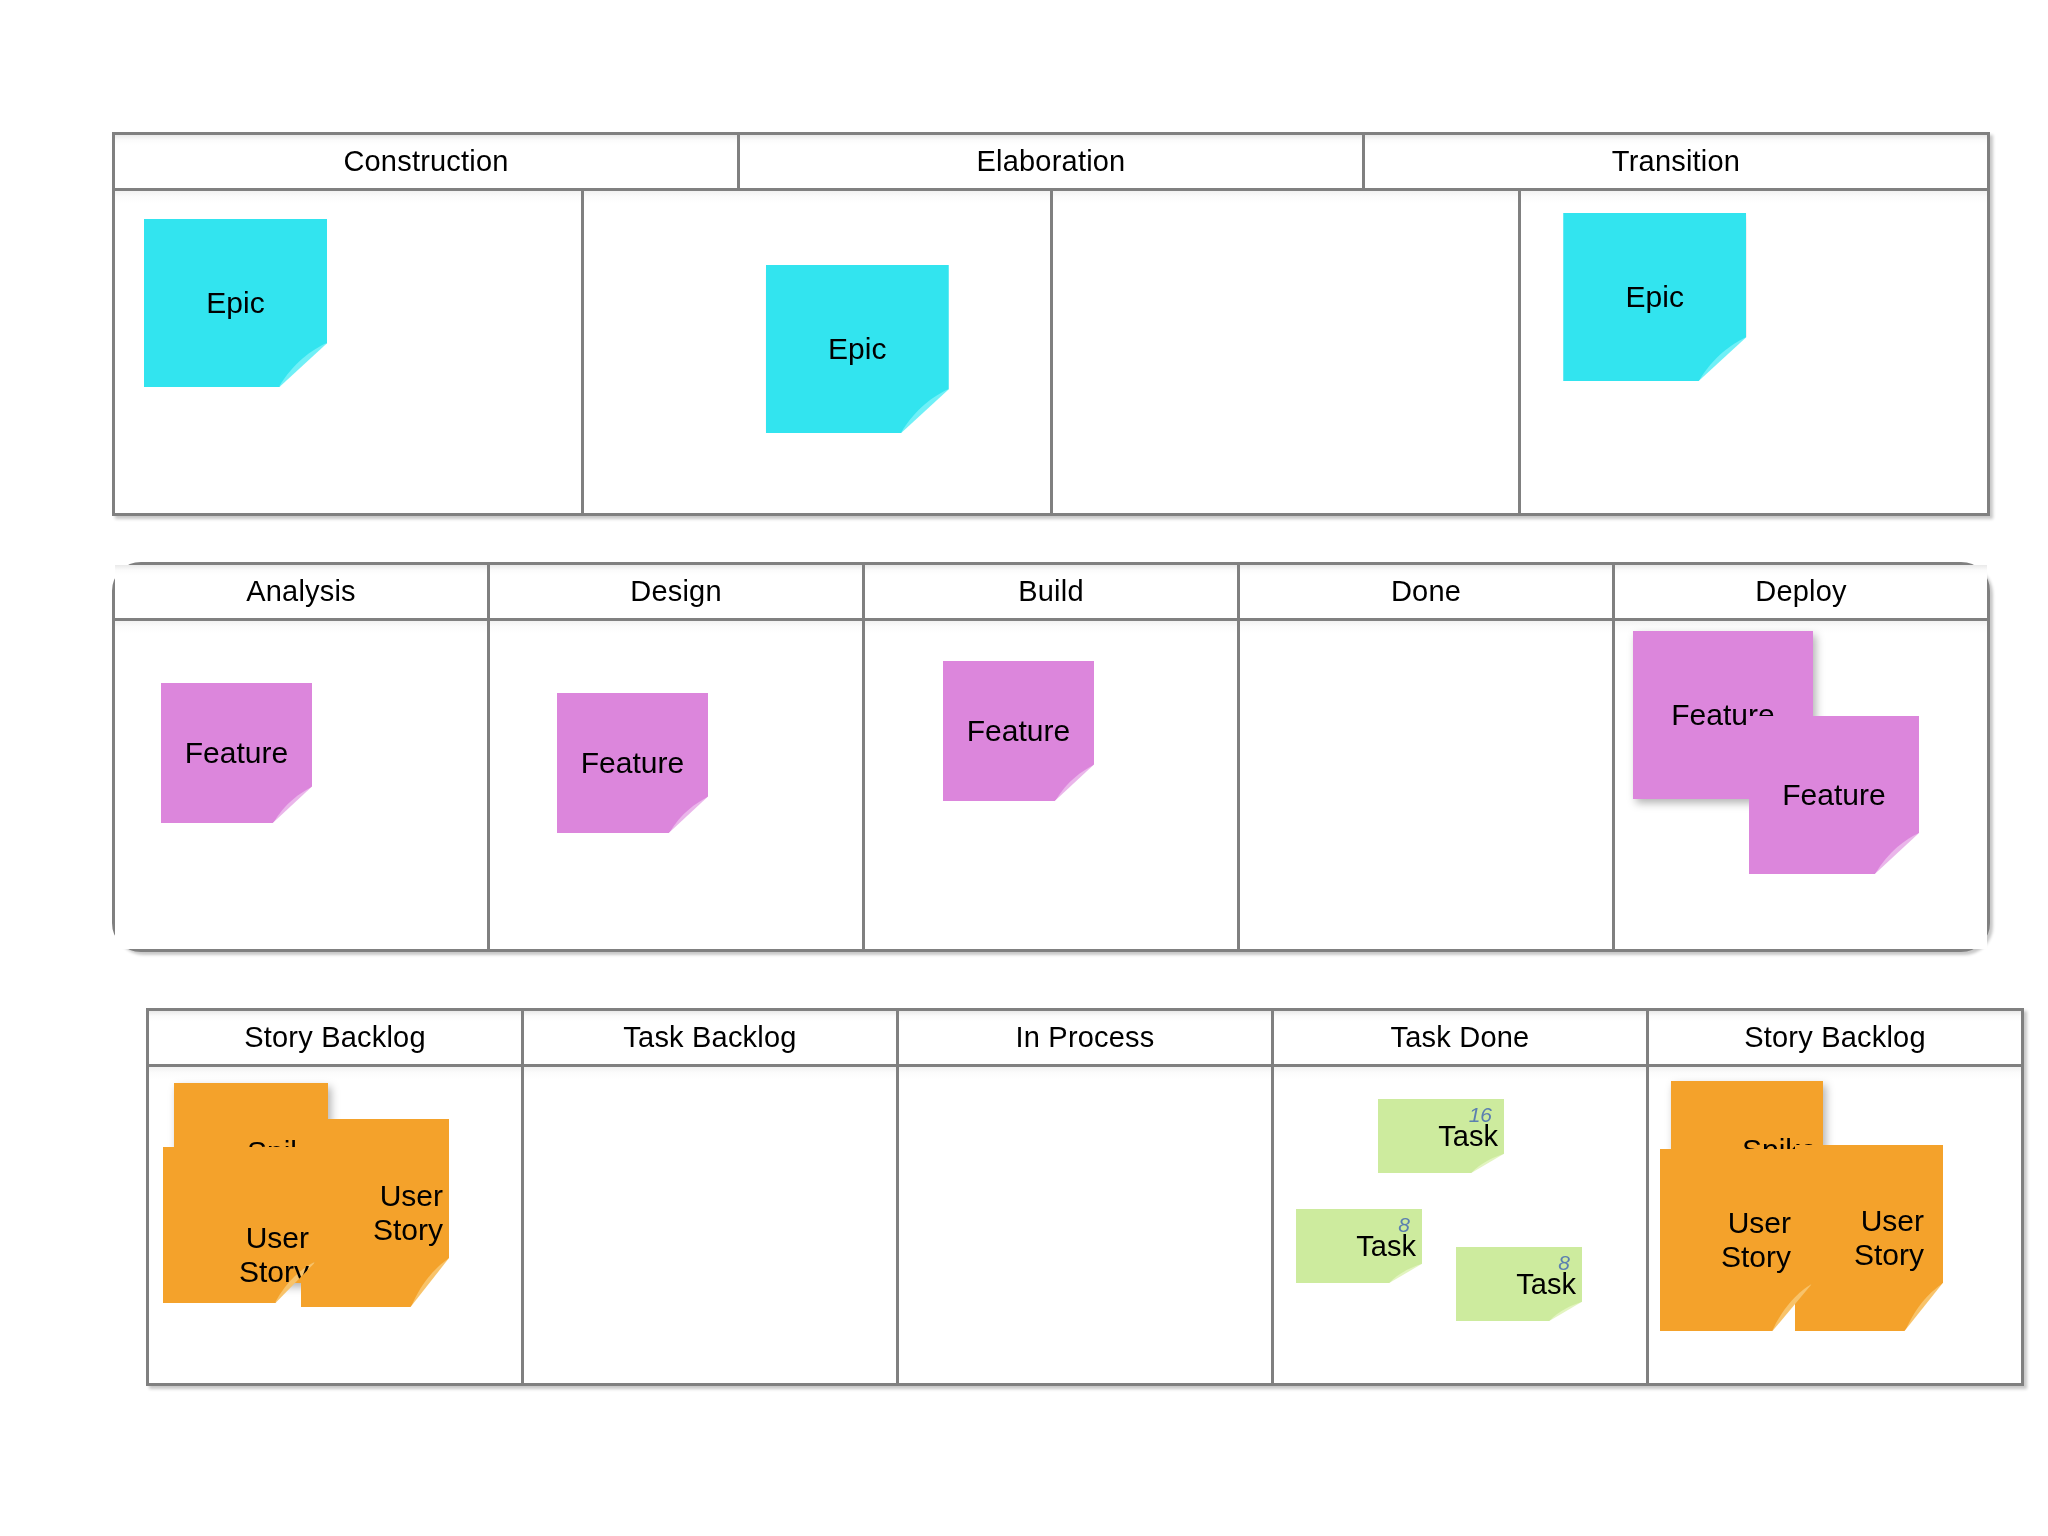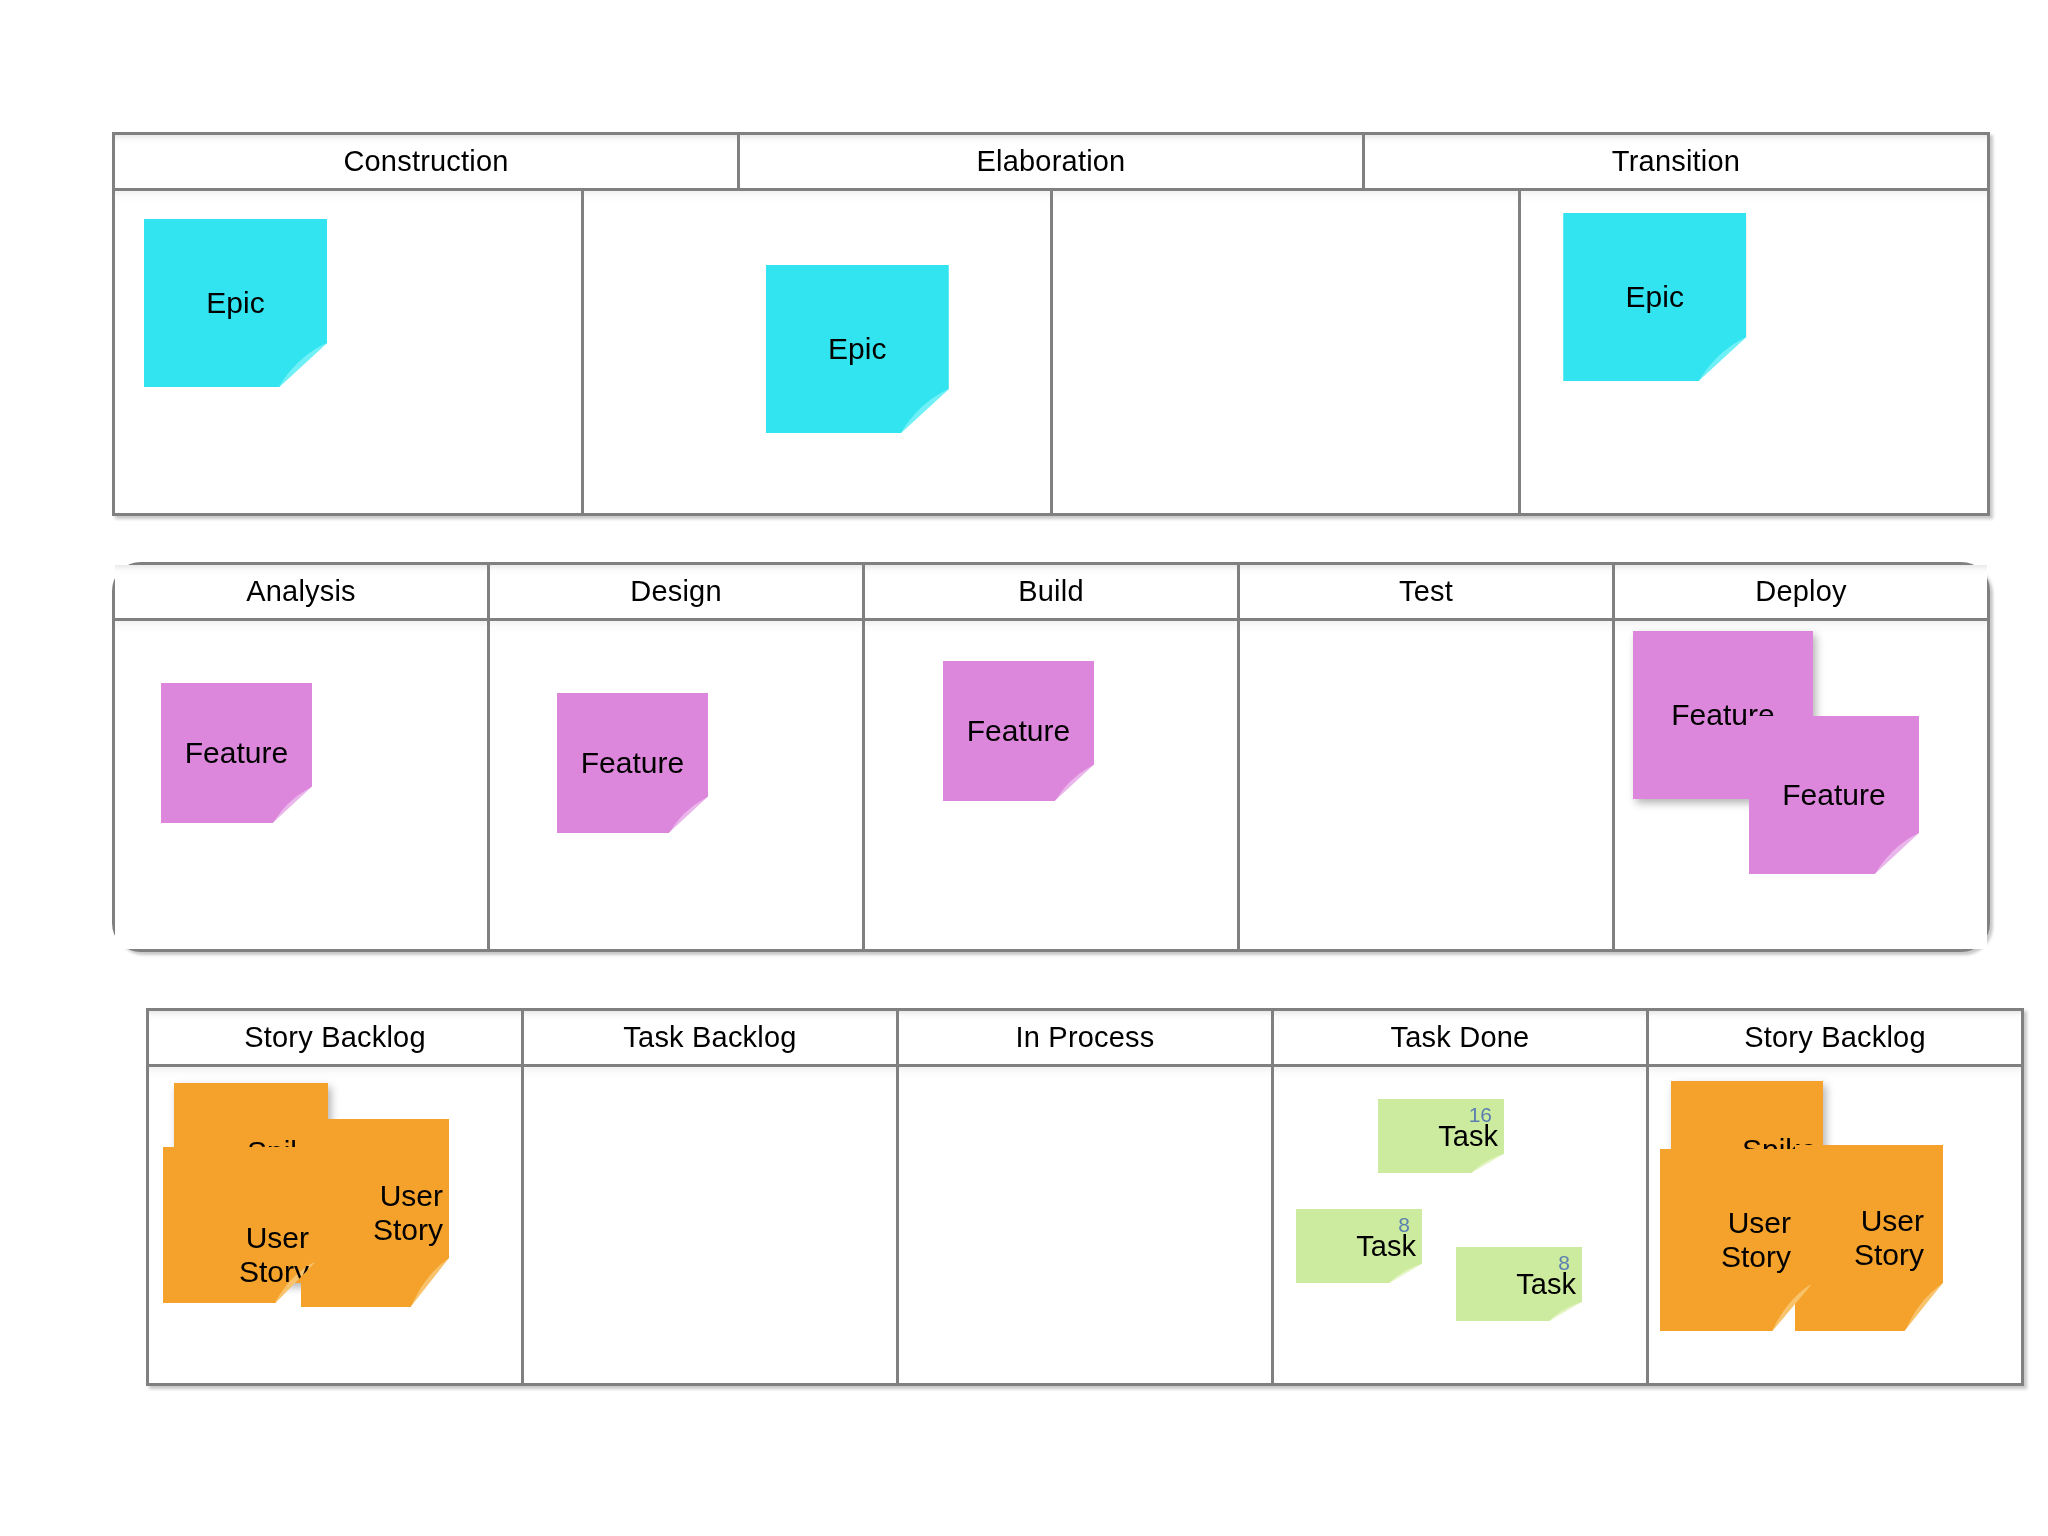--- a/index.html
+++ b/index.html
@@ -85,20 +85,21 @@
   .note.orange .label{font-size:30px;}
   .note.green .label{font-size:29px;}
 
   
   .badge{
     position:absolute;
     top:4px;right:12px;
     font-size:21px;
     color:#5B7FB0;
     z-index:4;
+    font-style:italic;
   }
   .note.green .label{
     position:absolute;
     left:0;right:0;
     top:50%;transform:translateY(-50%);
   }
 
   
   .clip-text{overflow:hidden;}
 </style>
@@ -155,21 +156,21 @@
       </div>
 
     </div>
   </div>
 
   <div class="tier" style="left:112px;top:562px;width:1878px;height:390px;border-radius:29px;">
     <div class="hdr-row">
       <div class="hdr-cell">Analysis</div>
       <div class="hdr-cell">Design</div>
       <div class="hdr-cell">Build</div>
-      <div class="hdr-cell">Test</div>
+      <div class="hdr-cell">Done</div>
       <div class="hdr-cell">Deploy</div>
     </div>
     <div class="body-row">
 
       <div class="body-cell">
         <div class="note purple" style="left:46px;top:62px;width:151px;height:140px;">
           <span class="label">Feature</span>
           <span class="curl">
             <svg viewBox="0 0 40 40" preserveAspectRatio="none">
               <path d="M40 0 L40 40 L0 40 Z" fill="#a85aa8"></path>

